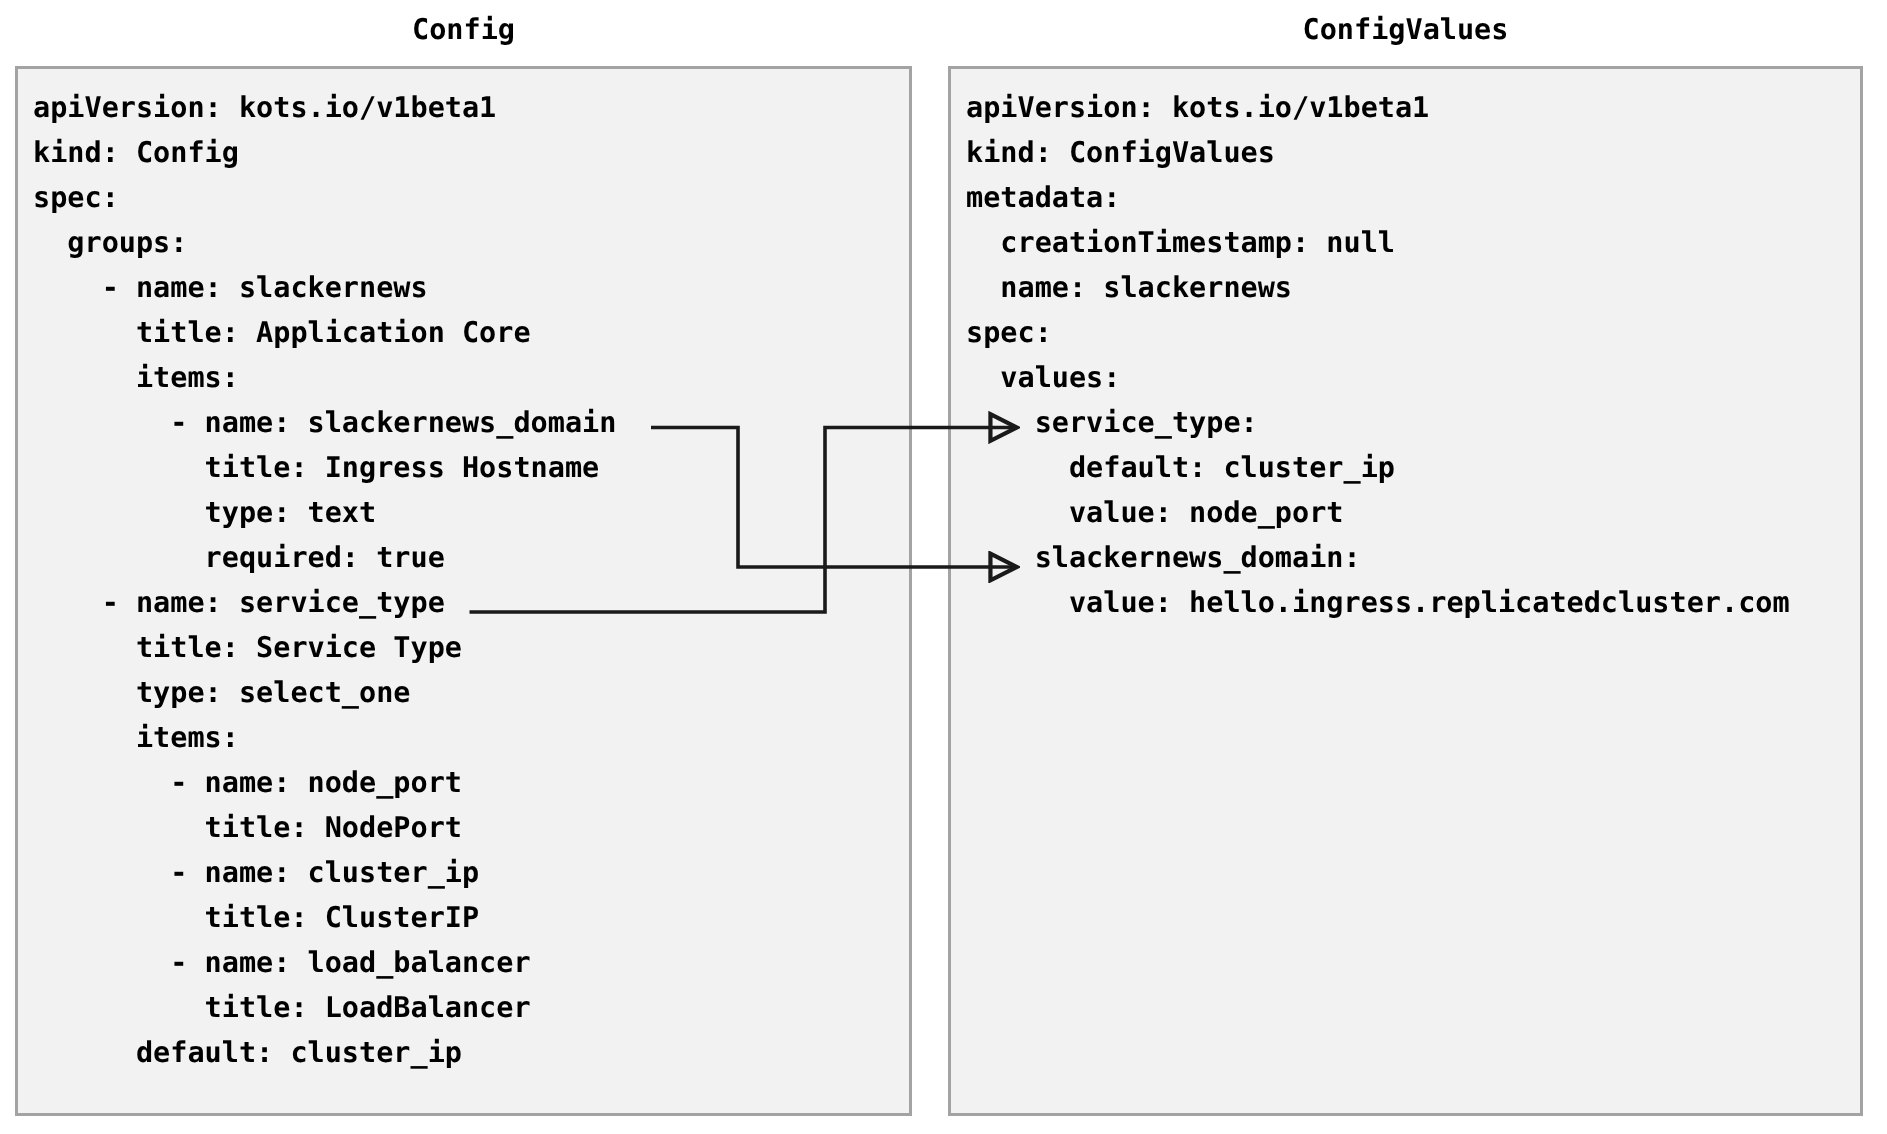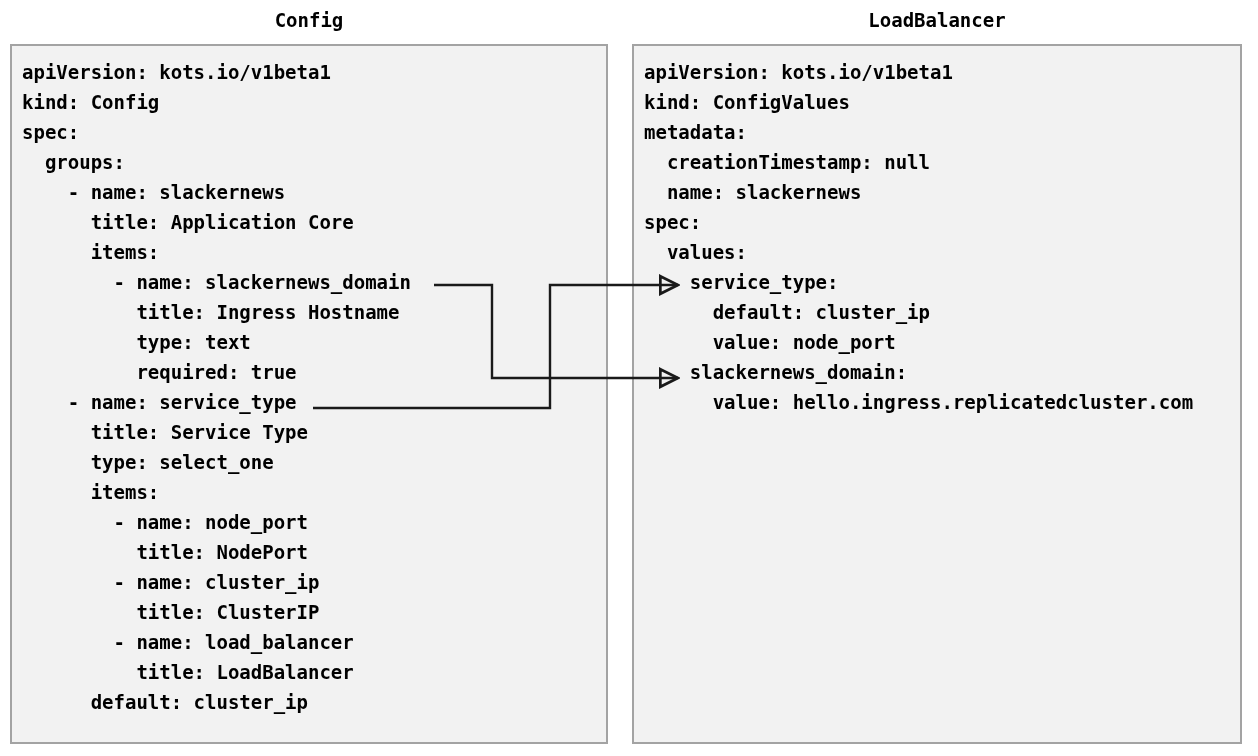--- a/index.html
+++ b/index.html
@@ -77,21 +77,21 @@
 <body>
 
 <div class="stage">
 
   <div class="panel-title" id="title-config">Config</div>
 
   <div class="code-panel" id="panel-config">
     <div class="code-body" id="config-lines"><div class="code-line">apiVersion: kots.io/v1beta1</div><div class="code-line">kind: Config</div><div class="code-line">spec:</div><div class="code-line">  groups:</div><div class="code-line">    - name: slackernews</div><div class="code-line">      title: Application Core</div><div class="code-line">      items:</div><div class="code-line">        - name: slackernews_domain</div><div class="code-line">          title: Ingress Hostname</div><div class="code-line">          type: text</div><div class="code-line">          required: true</div><div class="code-line">    - name: service_type</div><div class="code-line">      title: Service Type</div><div class="code-line">      type: select_one</div><div class="code-line">      items:</div><div class="code-line">        - name: node_port</div><div class="code-line">          title: NodePort</div><div class="code-line">        - name: cluster_ip</div><div class="code-line">          title: ClusterIP</div><div class="code-line">        - name: load_balancer</div><div class="code-line">          title: LoadBalancer</div><div class="code-line">      default: cluster_ip</div></div>
   </div>
 
-  <div class="panel-title" id="title-values">LoadBalancer</div>
+  <div class="panel-title" id="title-values">ConfigValues</div>
 
   <div class="code-panel" id="panel-values">
     <div class="code-body" id="values-lines"><div class="code-line">apiVersion: kots.io/v1beta1</div><div class="code-line">kind: ConfigValues</div><div class="code-line">metadata:</div><div class="code-line">  creationTimestamp: null</div><div class="code-line">  name: slackernews</div><div class="code-line">spec:</div><div class="code-line">  values:</div><div class="code-line">    service_type:</div><div class="code-line">      default: cluster_ip</div><div class="code-line">      value: node_port</div><div class="code-line">    slackernews_domain:</div><div class="code-line">      value: hello.ingress.replicatedcluster.com</div></div>
   </div>
 
   <svg id="connectors" width="1258" height="756" viewBox="0 0 1258 756">
     <defs>
       <marker id="arrow-open" viewBox="0 0 10 10" refX="9" refY="5" markerWidth="9" markerHeight="9" orient="auto-start-reverse">
         <path d="M 0.8 0.9 L 9 5 L 0.8 9.1 Z" fill="none" stroke="#1a1a1a" stroke-width="1.3" stroke-linejoin="miter"></path>
       </marker>

